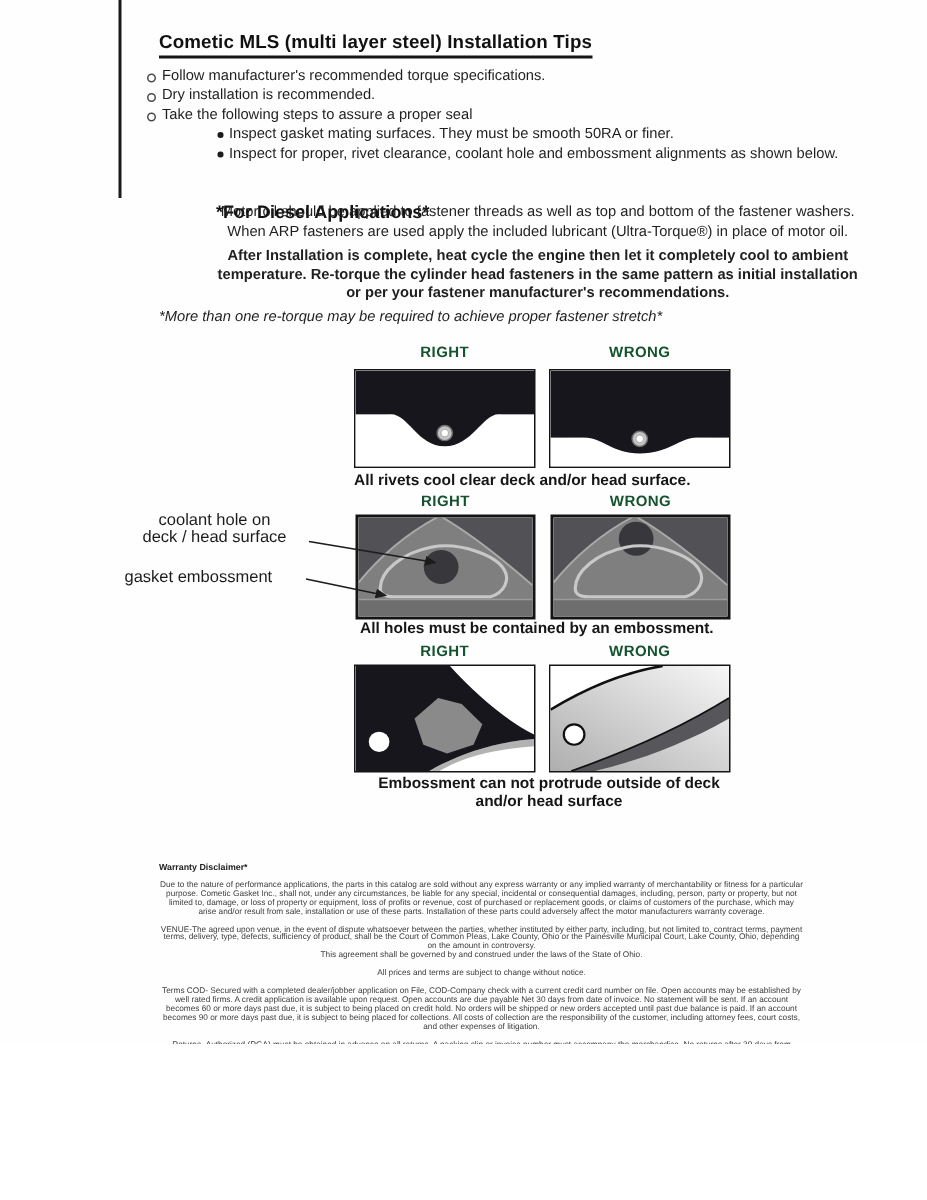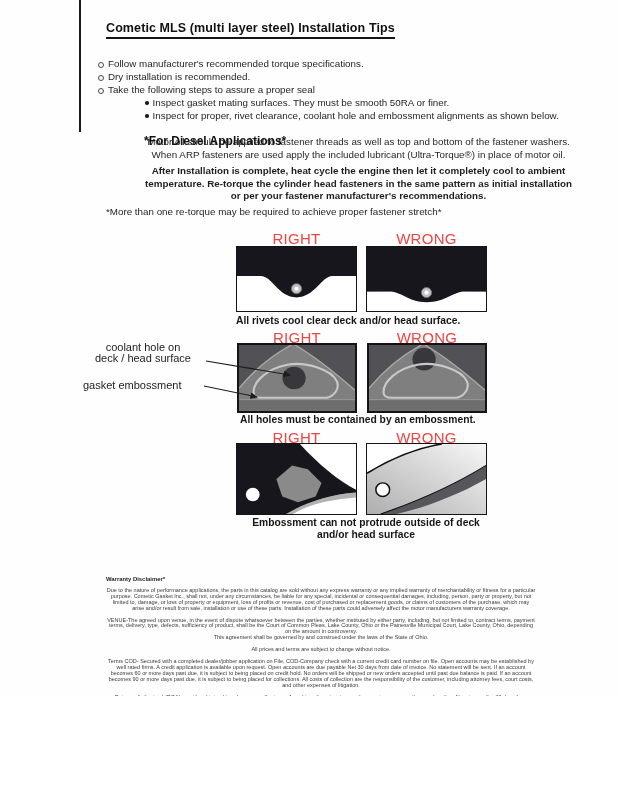--- a/index.html
+++ b/index.html
@@ -10,41 +10,41 @@
   .body-txt{font-size:9.8px;line-height:12.5px;color:#1f1f1f;}
   .title{font-size:12.5px;font-weight:bold;color:#111;border-bottom:2px solid #151515;
          padding-bottom:2px;letter-spacing:.1px;}
   .sec-head{font-size:12px;font-weight:bold;color:#111;}
   .brow{display:flex;align-items:flex-start;height:13px;font-size:9.8px;color:#1f1f1f;}
   .bcirc{flex:0 0 auto;width:4px;height:4px;border:1px solid #4a4a4a;border-radius:50%;
          margin:3.5px 4px 0 0;background:#fff;}
   .bdot{flex:0 0 auto;width:3.6px;height:3.6px;background:#1c1c1c;border-radius:50%;
         margin:4px 4px 0 0;}
   .sub{margin-left:47px;}
-  .dlabel{font-weight:normal;font-size:15px;color:#ef4444;text-align:center;letter-spacing:.3px;}
+  .dlabel{font-weight:bold;font-size:10px;color:#14532d;text-align:center;letter-spacing:.3px;}
   .cap{font-weight:bold;font-size:10.3px;color:#161616;line-height:12px;}
   .dbox{position:absolute;border:1.6px solid #141414;background:#fff;box-sizing:border-box;}
   .dbox svg{display:block;width:100%;height:100%;}
   .ptr-label{font-size:11px;line-height:11px;color:#1c1c1c;}
   .legal{font-size:5.5px;line-height:5.9px;color:#3c3c3c;width:430px;}
   .legal-head{font-size:5.9px;font-weight:bold;color:#222;}
   .lblock{margin-bottom:6px;}
   .pagenum{font-size:14px;color:#333;letter-spacing:.4px;}
   .scanline{position:absolute;background:#1b1b1b;}
 </style>
 </head>
 <body>
 
 <div id="page">
 
   <div class="scanline" style="left:79px;top:0;width:1.5px;height:132px;"></div>
 
   <div class="abs title" style="left:106px;top:21px;">Cometic MLS (multi layer steel) Installation Tips</div>
 
-  <div class="abs" style="left:98px;top:58px;text-align:right;">
+  <div class="abs" style="left:98px;top:45px;text-align:right;">
     <div class="brow">
       <span class="bcirc"></span>
       <span>Follow manufacturer's recommended torque specifications.</span>
     </div>
     <div class="brow">
       <span class="bcirc"></span>
       <span>Dry installation is recommended.</span>
     </div>
     <div class="brow">
       <span class="bcirc"></span>
@@ -59,21 +59,21 @@
       <span>Inspect for proper, rivet clearance, coolant hole and embossment alignments as shown below.</span>
     </div>
   </div>
 
   <div class="abs sec-head" style="left:106px;top:134px;margin-left:38px;">*For Diesel Applications*</div>
   <div class="abs body-txt pre" style="left:106px;top:136px;width:505px;">Motor oil should be applied to fastener threads as well as top and bottom of the fastener washers.
 When ARP fasteners are used apply the included lubricant (Ultra-Torque®) in place of motor oil.</div>
   <div class="abs body-txt pre" style="left:106px;top:165px;width:505px;font-weight:bold;">After Installation is complete, heat cycle the engine then let it completely cool to ambient
 temperature. Re-torque the cylinder head fasteners in the same pattern as initial installation
 or per your fastener manufacturer's recommendations.</div>
-  <div class="abs body-txt" style="left:106px;top:206px;width:505px;">*More than one re-torque may be required to achieve proper fastener stretch*</div>
+  <div class="abs body-txt" style="left:106px;top:206px;width:505px;font-style:italic;">*More than one re-torque may be required to achieve proper fastener stretch*</div>
 
   <div class="abs dlabel" style="left:236px;top:230px;width:121px;">RIGHT</div>
   <div class="abs dlabel" style="left:366px;top:230px;width:121px;">WRONG</div>
 
   <div class="dbox" style="left:236px;top:246px;width:121px;height:66px;">
     <svg viewBox="0 0 121 66" preserveAspectRatio="none">
       <rect x="0" y="0" width="121" height="66" fill="#ffffff"></rect>
       <polygon points="0,25.5 23,30 0,30" fill="#9c9c9c"></polygon>
       <polygon points="121,25.5 98,30 121,30" fill="#9c9c9c"></polygon>
       <path d="M0,0 H121 V30 H97 C86,30 79,52 60.5,52 C42,52 36,30 24,30 H0 Z" fill="#16161c"></path>

